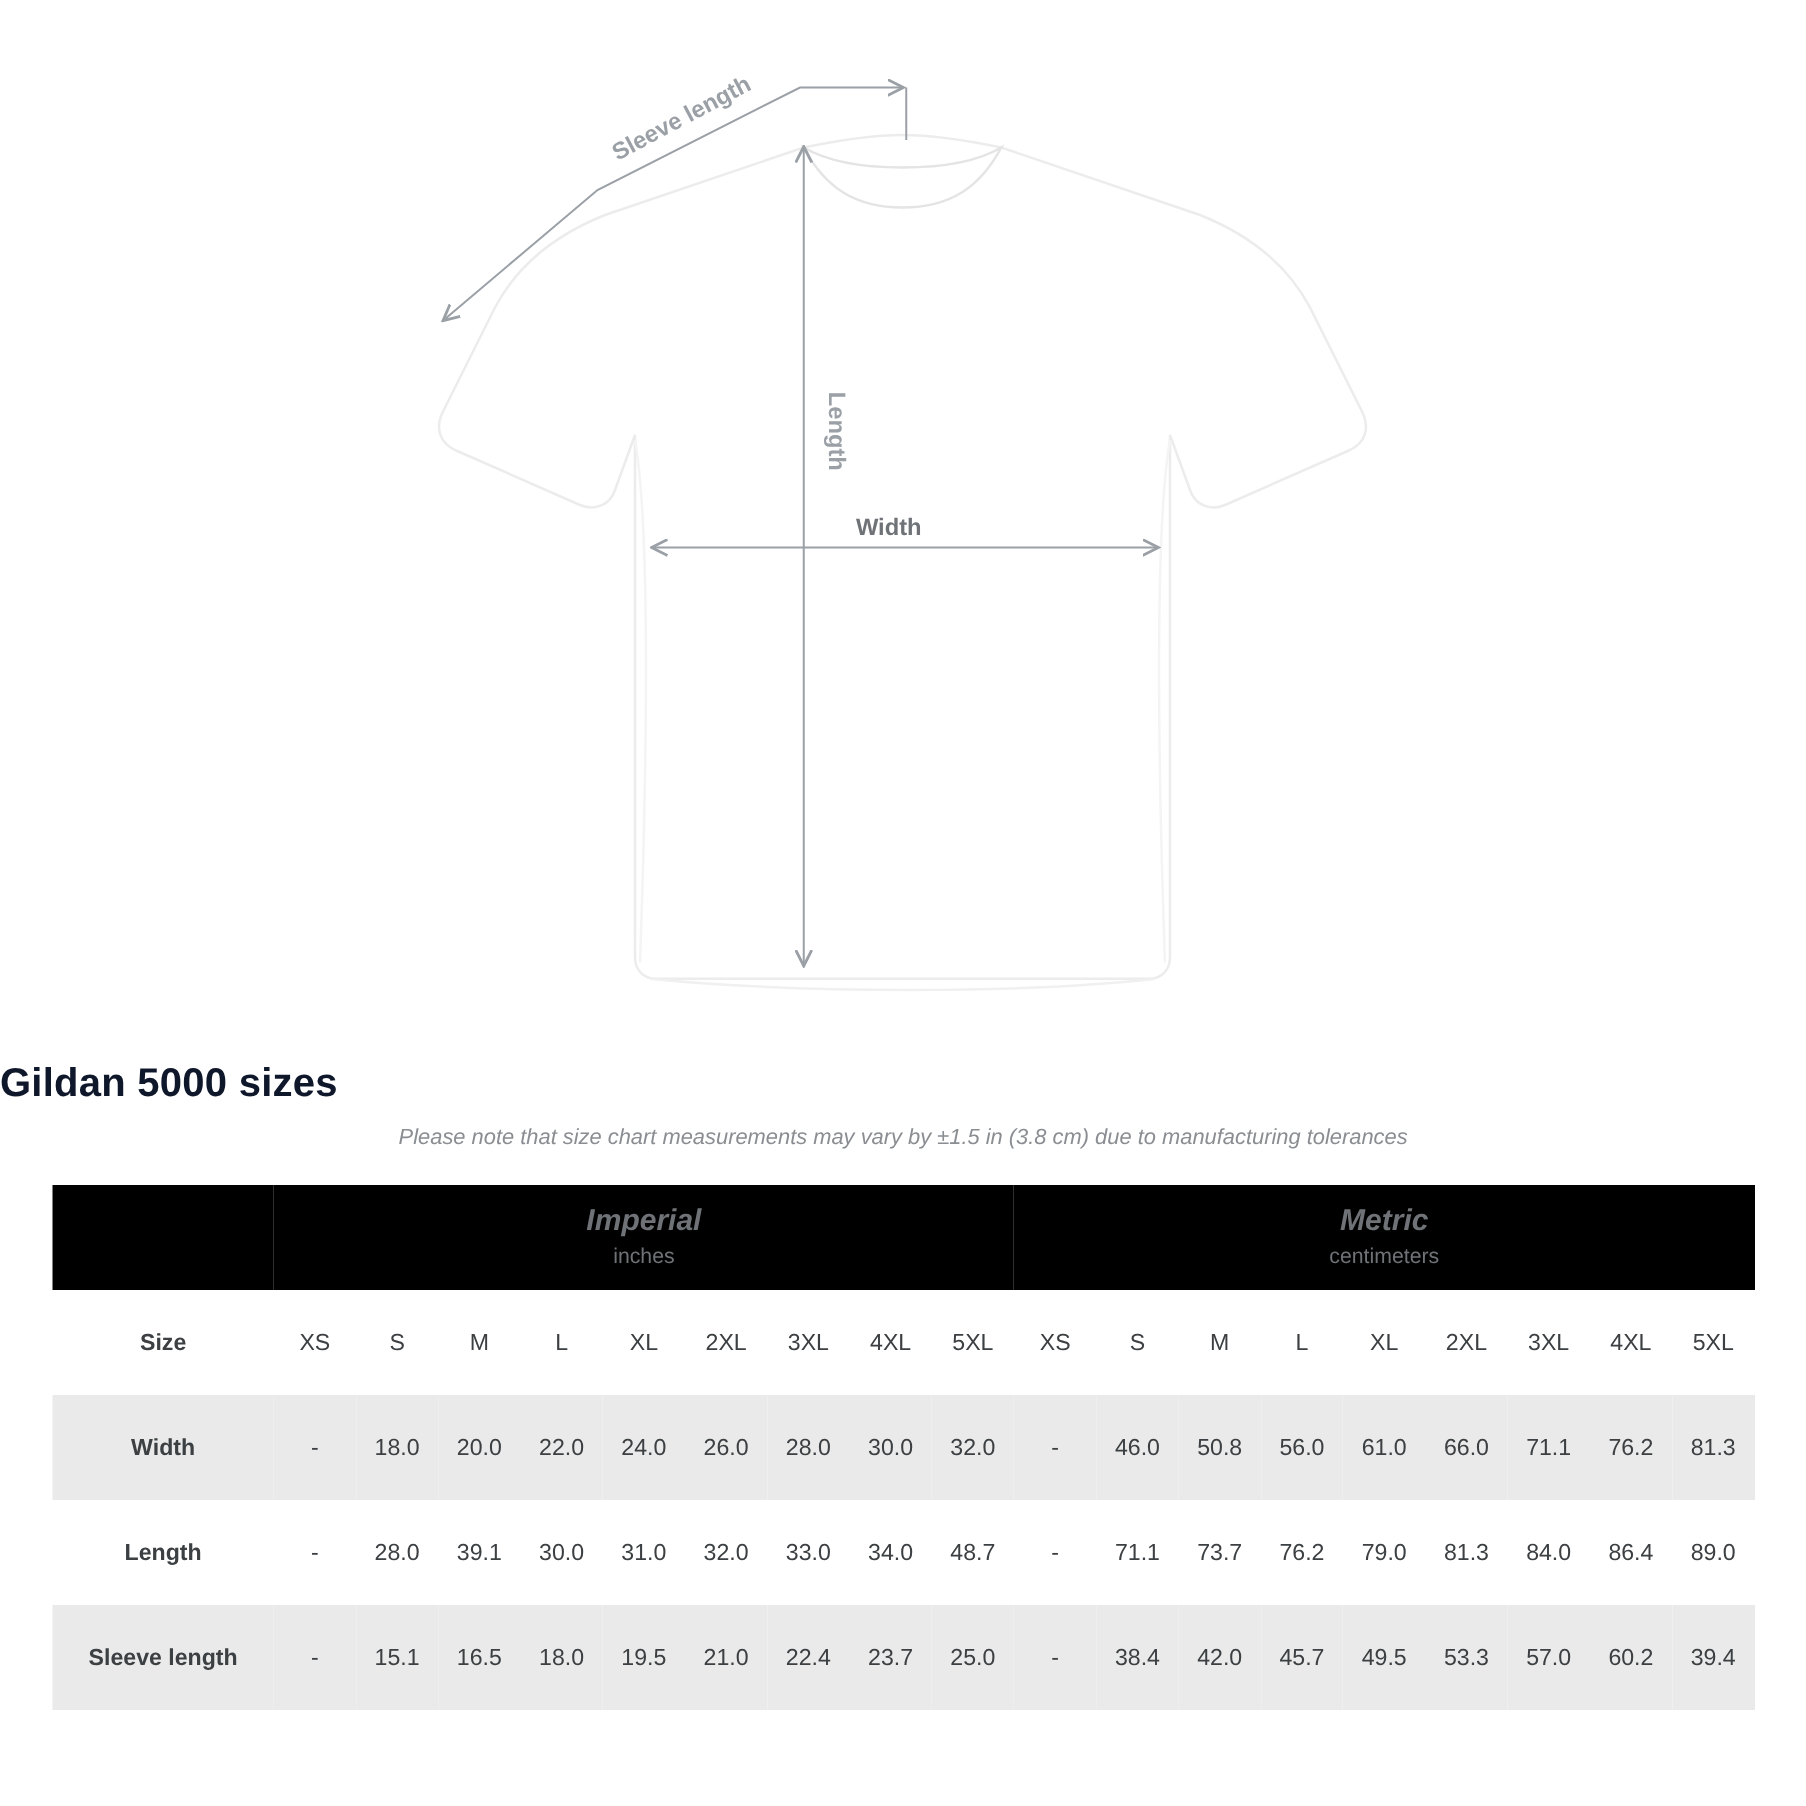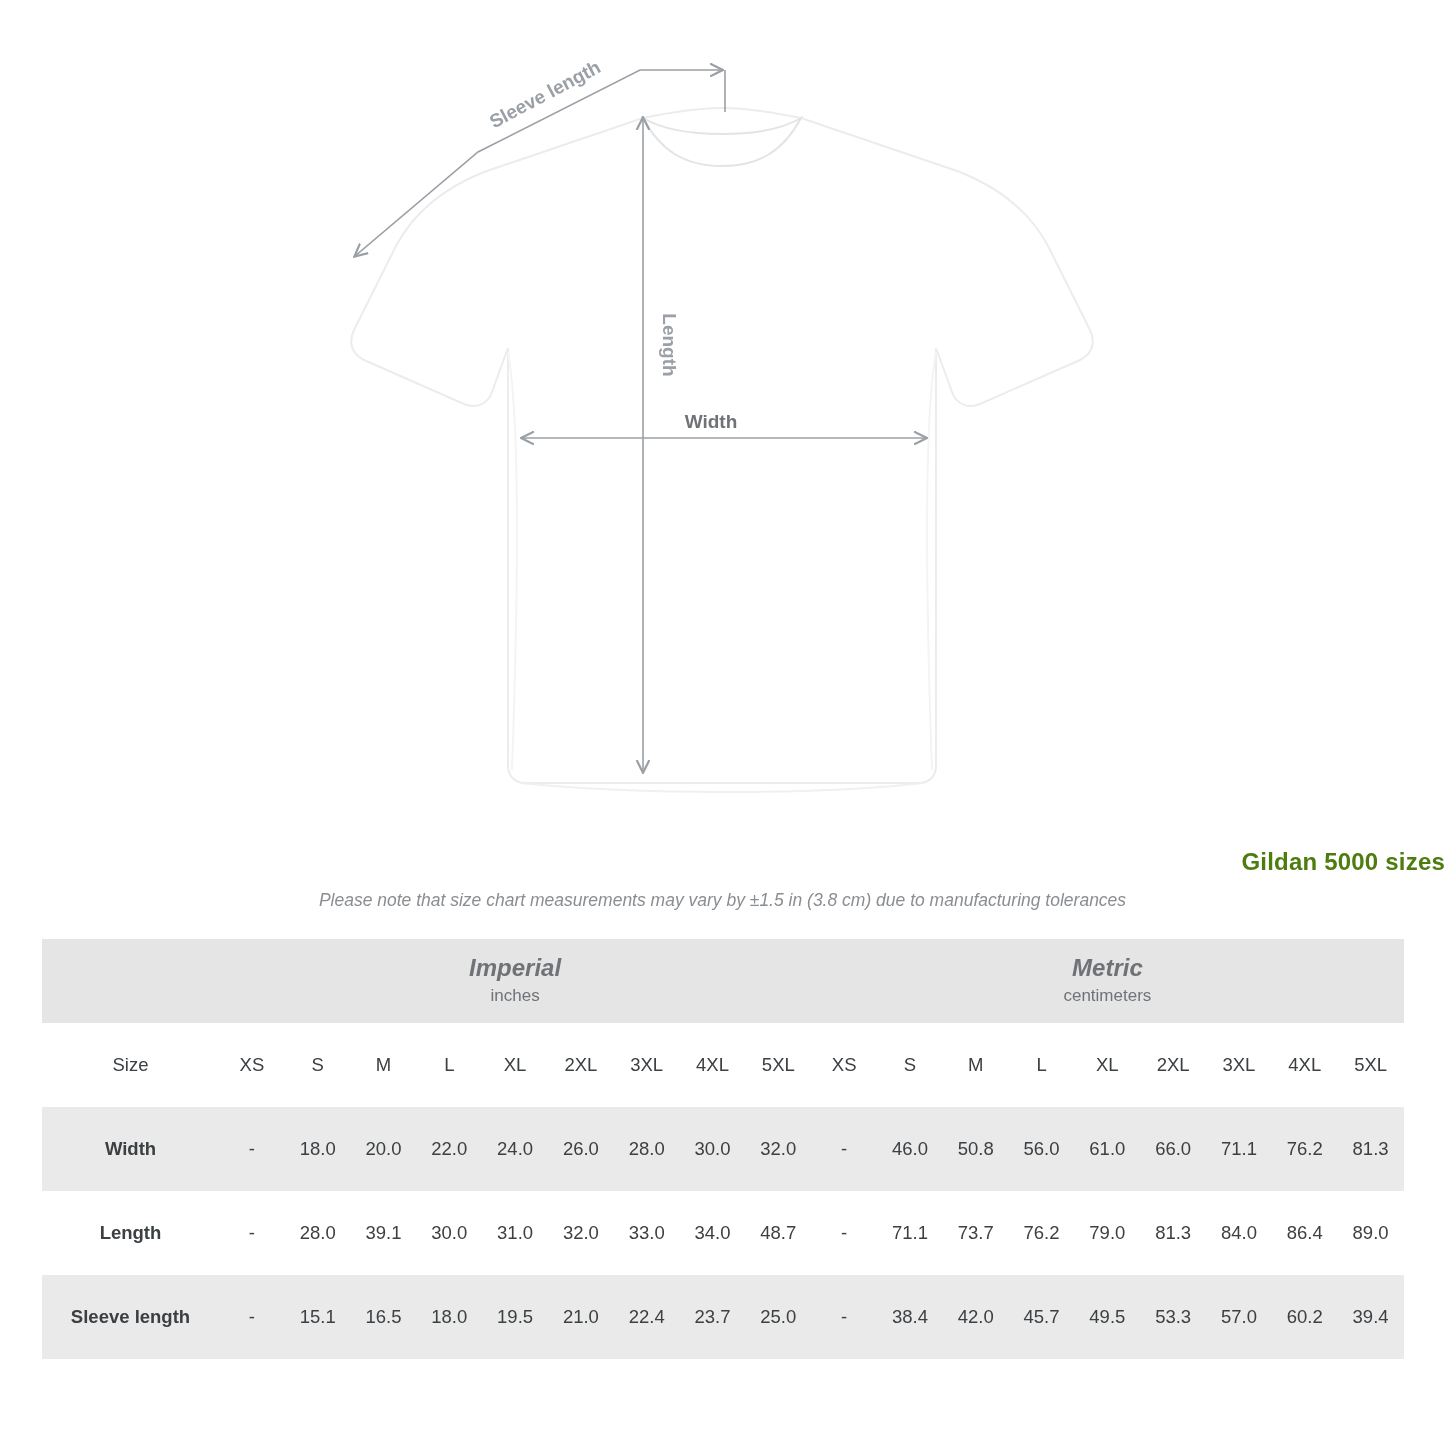--- a/index.html
+++ b/index.html
@@ -25,24 +25,24 @@
     position: relative;
     width: 1445px;
     height: 830px;
   }
   .illustration svg {
     display: block;
   }
 
   
   .chart-title {
-    text-align: right;
-    font-size: 24px;
+    text-align: left;
+    font-size: 32px;
     font-weight: bold;
-    color: #4d7c0f;
+    color: #0f172a;
     margin: 0;
     padding-top: 18px;
     letter-spacing: 0.2px;
   }
   .chart-note {
     text-align: center;
     font-size: 17.5px;
     font-style: italic;
     color: #8a8d91;
     margin: 14px 0 0 0;
@@ -61,42 +61,42 @@
   table.size-table td, table.size-table th {
     text-align: center;
     vertical-align: middle;
     font-size: 18.5px;
     color: #3c4043;
     border: none;
     padding: 0;
     height: 84px;
   }
   .unit-row td {
-    background: #e5e5e5;
+    background: #000000;
     height: 110px;
   }
   .unit-title {
     font-size: 24px;
     font-style: italic;
     font-weight: bold;
     color: #6f7377;
     line-height: 1.25;
   }
   .unit-sub {
     font-size: 17px;
     color: #6f7377;
     line-height: 1.5;
   }
   .hdr-row td {
     background: #ffffff;
     font-size: 19px;
     color: #3c4043;
   }
   .hdr-row td.rowlabel {
-    font-weight: normal;
+    font-weight: bold;
     margin-top: 18px;
   }
   .band-odd td {
     background: #eaeaea;
   }
   .band-even td {
     background: #ffffff;
   }
   td.rowlabel {
     font-weight: bold;

